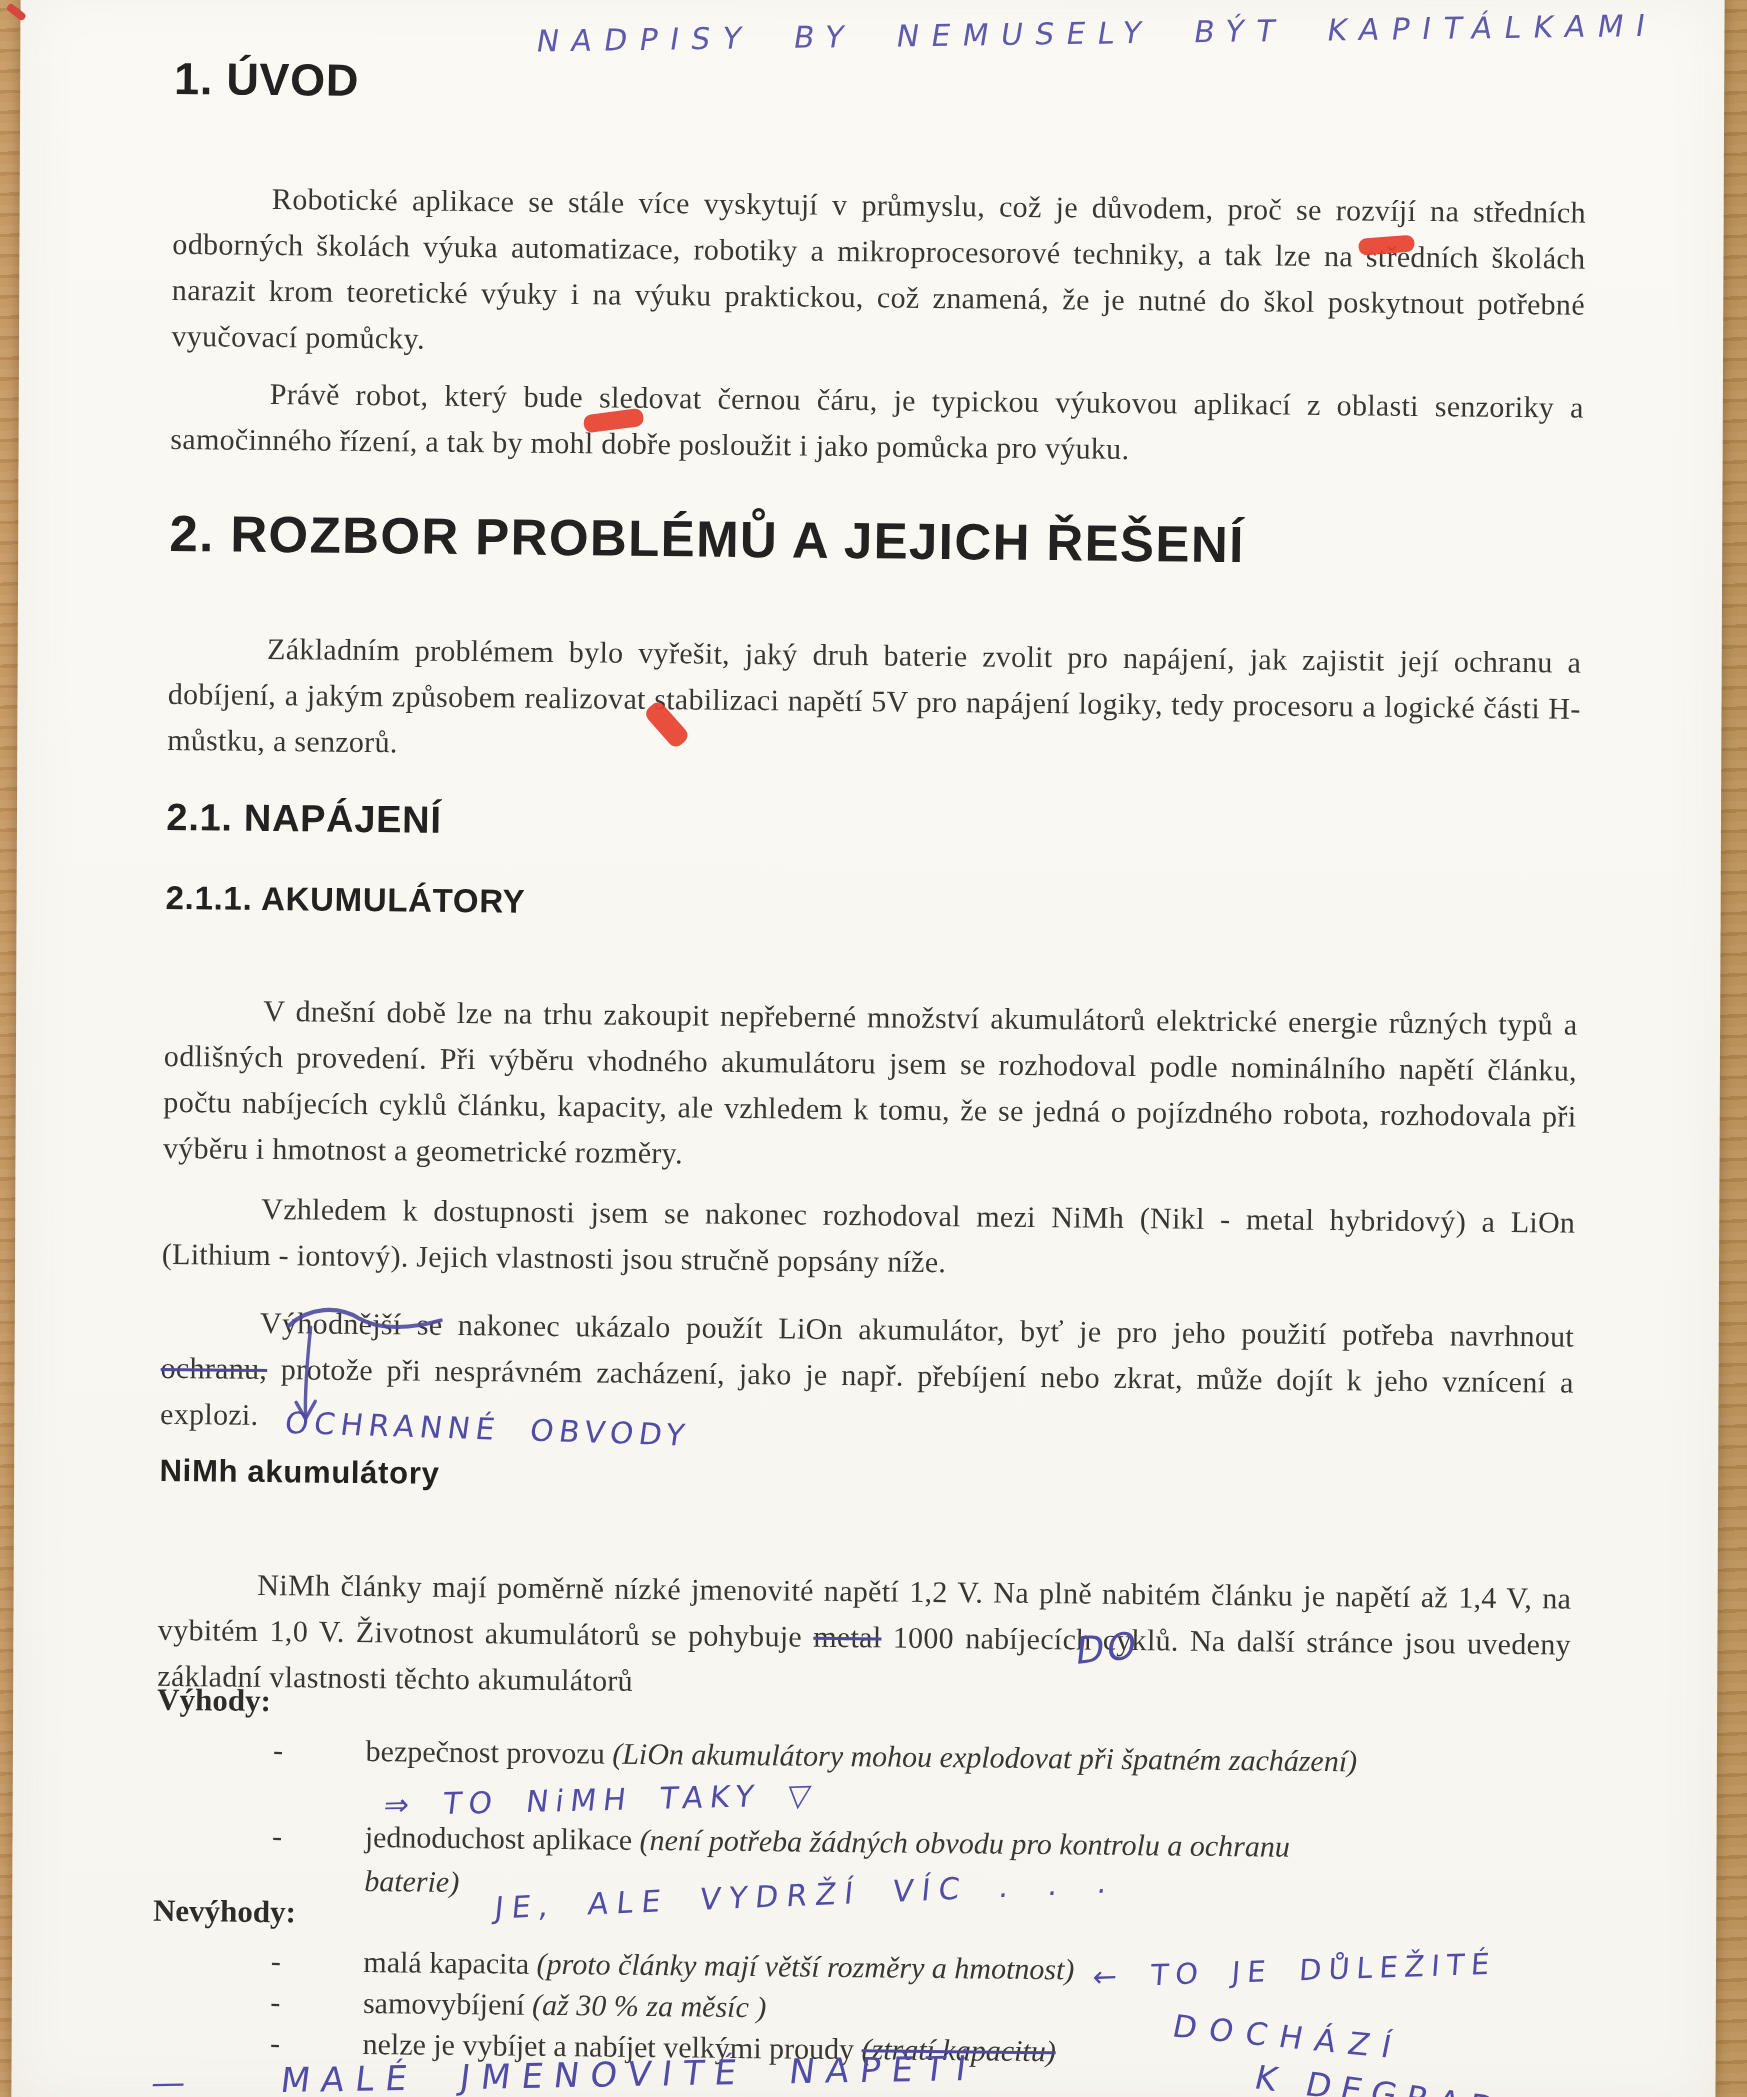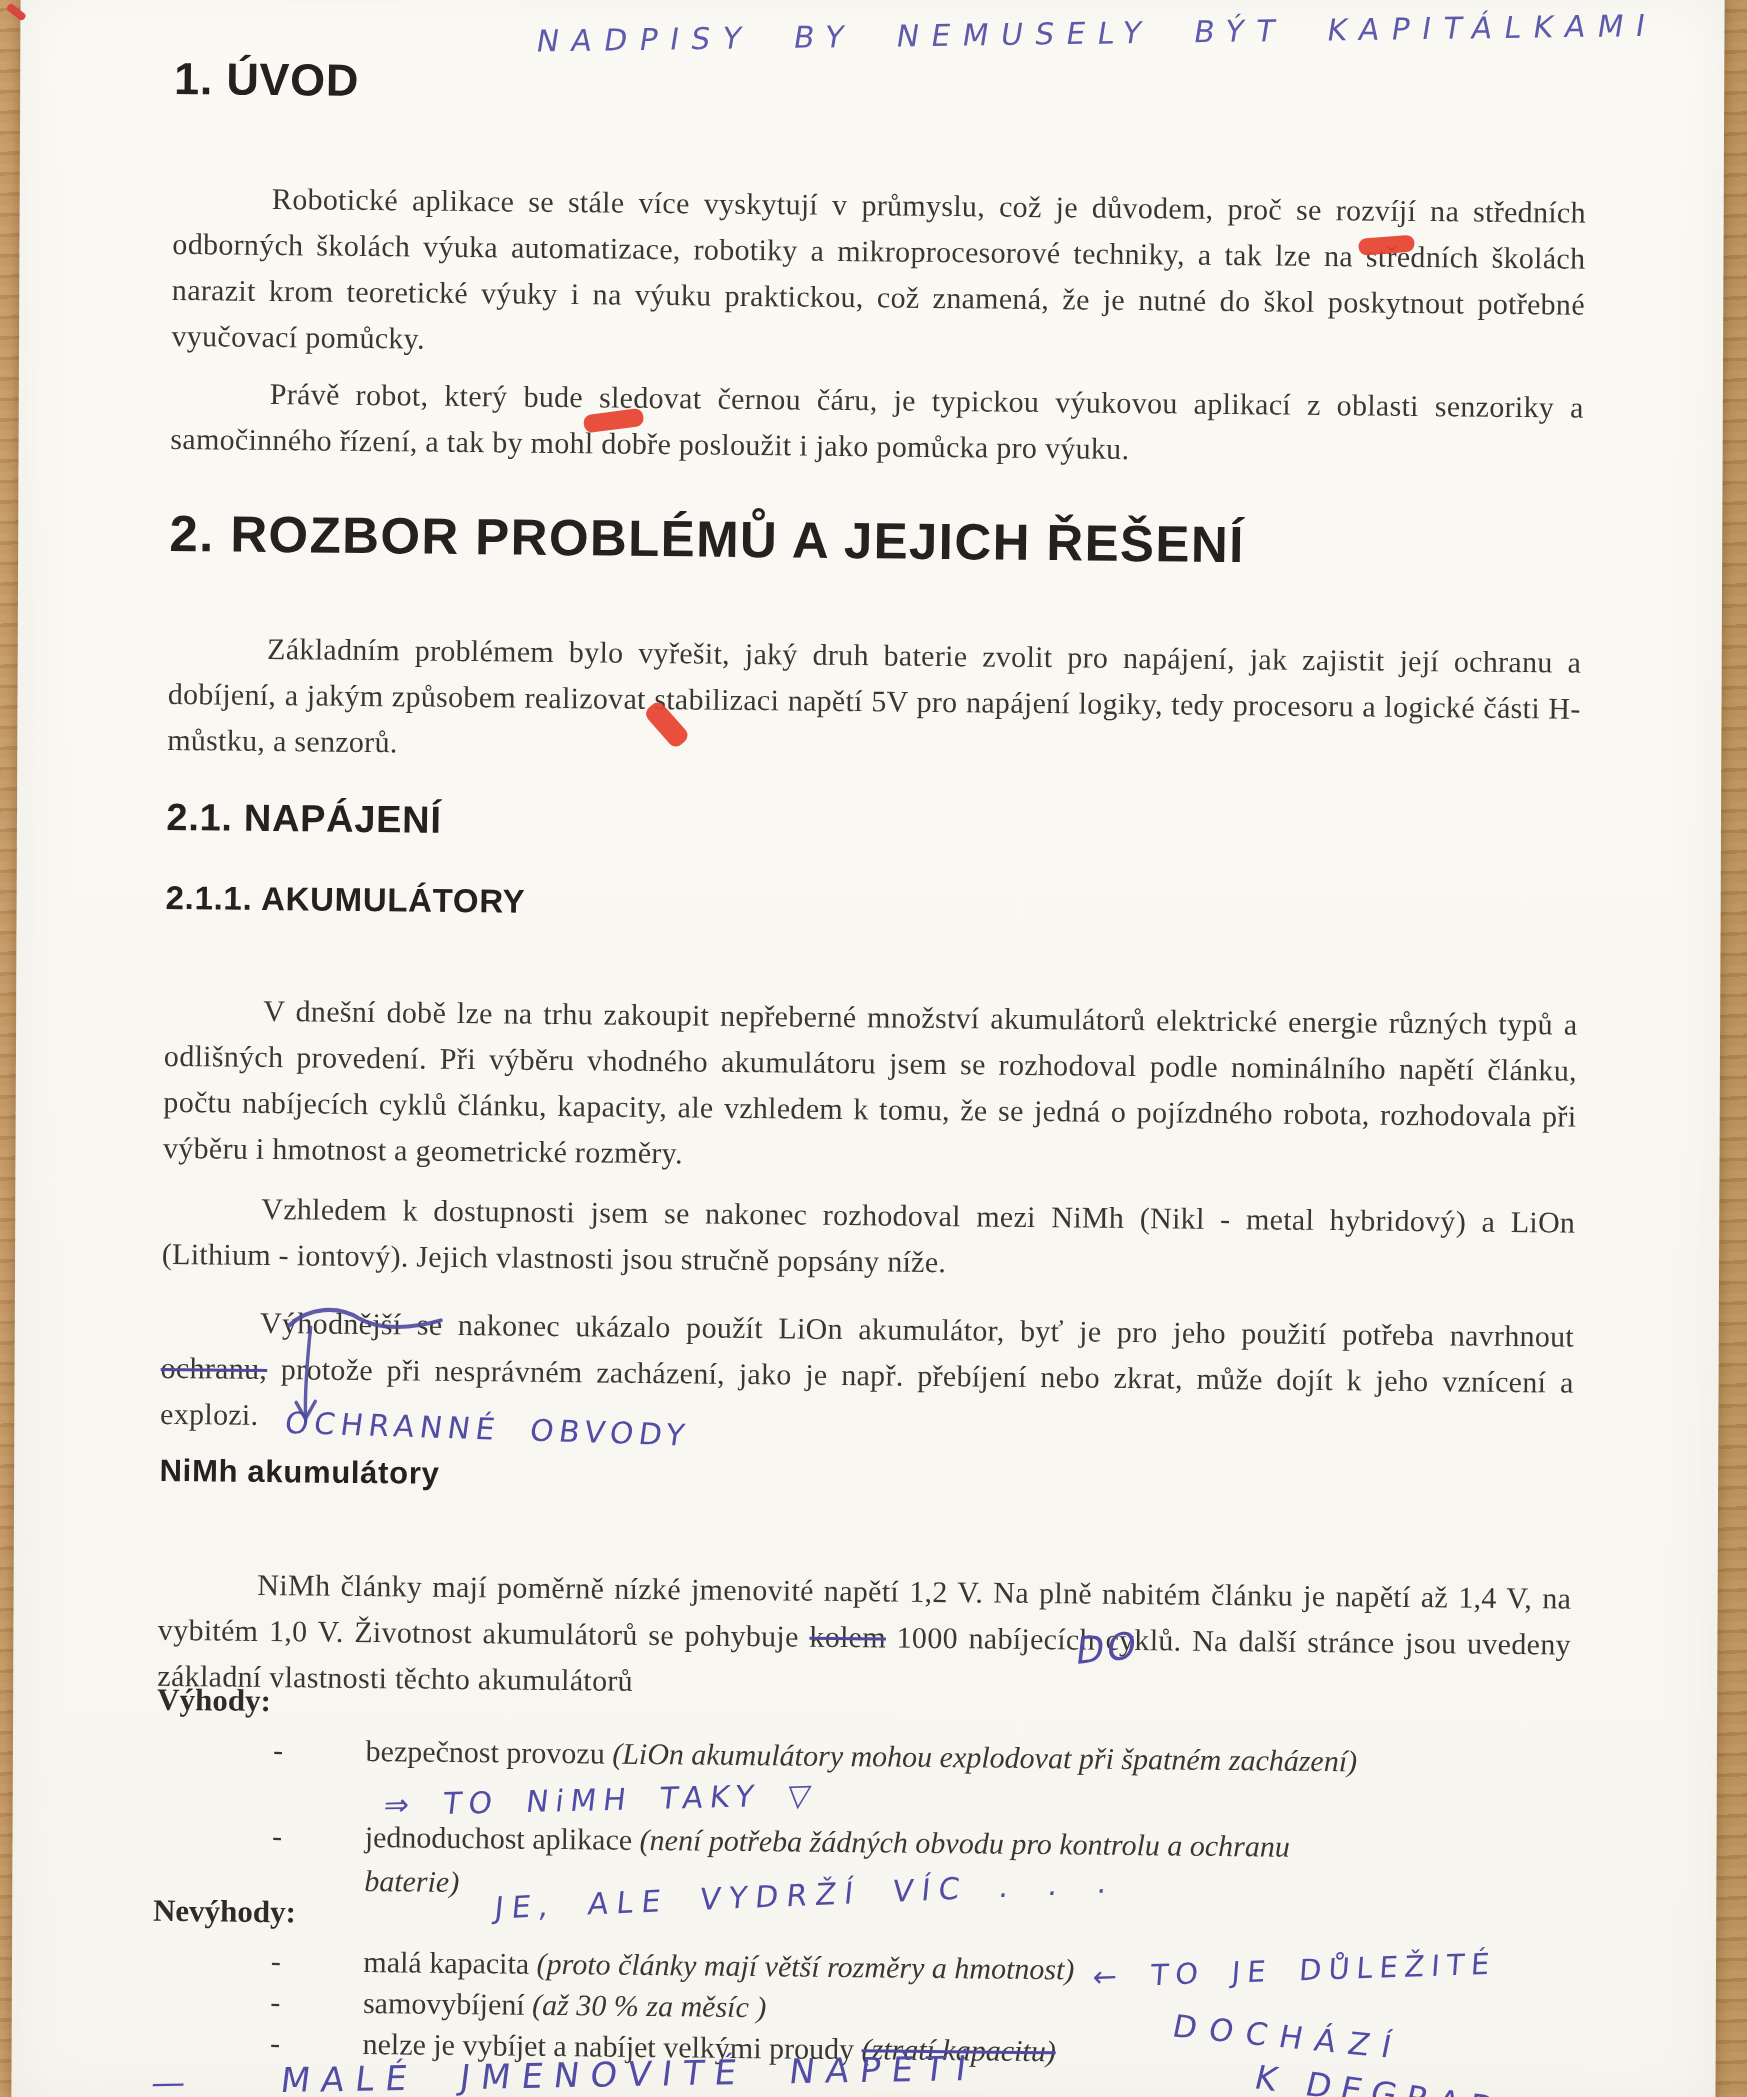--- a/index.html
+++ b/index.html
@@ -98,21 +98,21 @@
 
   <svg class="pen-svg" style="left:292px;top:1297px;" width="178" height="137" viewBox="0 0 260 200">
     <path d="M14,40 C 44,12 86,10 116,28 C 148,46 196,42 236,30" fill="none" stroke="#4f4aa0" stroke-width="6" stroke-linecap="round" opacity=".9"></path>
     <path d="M46,42 C 42,86 38,132 40,172" fill="none" stroke="#4f4aa0" stroke-width="5" stroke-linecap="round" opacity=".9"></path>
     <path d="M26,152 L40,176 L54,150" fill="none" stroke="#4f4aa0" stroke-width="5" stroke-linecap="round" stroke-linejoin="round" opacity=".9"></path>
   </svg>
   <div class="hw hw-ochranne" style="left:299px;top:1408px;">OCHRANNÉ OBVODY</div>
 
   <div class="h-big h-nimh" style="top:1453px;">NiMh akumulátory</div>
 
-  <p class="para indent" style="top:1531px;"><span>NiMh články mají poměrně nízké jmenovité napětí 1,2 V. Na plně nabitém článku je napětí až 1,4 V, na vybitém 1,0 V. Životnost akumulátorů se pohybuje </span><span class="pen-strike">kolem</span><span> 1000 nabíjecích cyklů. Na další stránce jsou uvedeny základní vlastnosti těchto akumulátorů</span></p>
+  <p class="para indent" style="top:1531px;"><span>NiMh články mají poměrně nízké jmenovité napětí 1,2 V. Na plně nabitém článku je napětí až 1,4 V, na vybitém 1,0 V. Životnost akumulátorů se pohybuje </span><span class="pen-strike">metal</span><span> 1000 nabíjecích cyklů. Na další stránce jsou uvedeny základní vlastnosti těchto akumulátorů</span></p>
   <div class="hw hw-do" style="left:1092px;top:1617px;">DO</div>
 
   <div class="h-serif-bold" style="top:1682px;">Výhody:</div>
 
   <div class="list-row v-width" style="top:1727px;">
     <span class="dash">-</span>
     <span class="li-content"><span>bezpečnost provozu </span><span class="ital">(LiOn akumulátory mohou explodovat při špatném zacházení)</span><span class="hw-inline hw-tonimh">⇒ TO NiMH TAKY ▽</span></span>
   </div>
 
   <div class="list-row v-width" style="top:1813px;">

